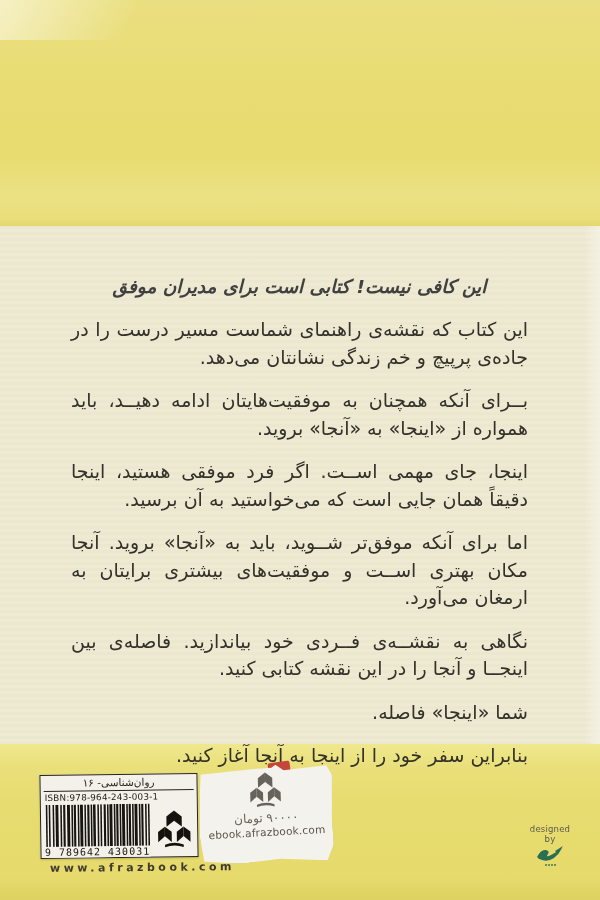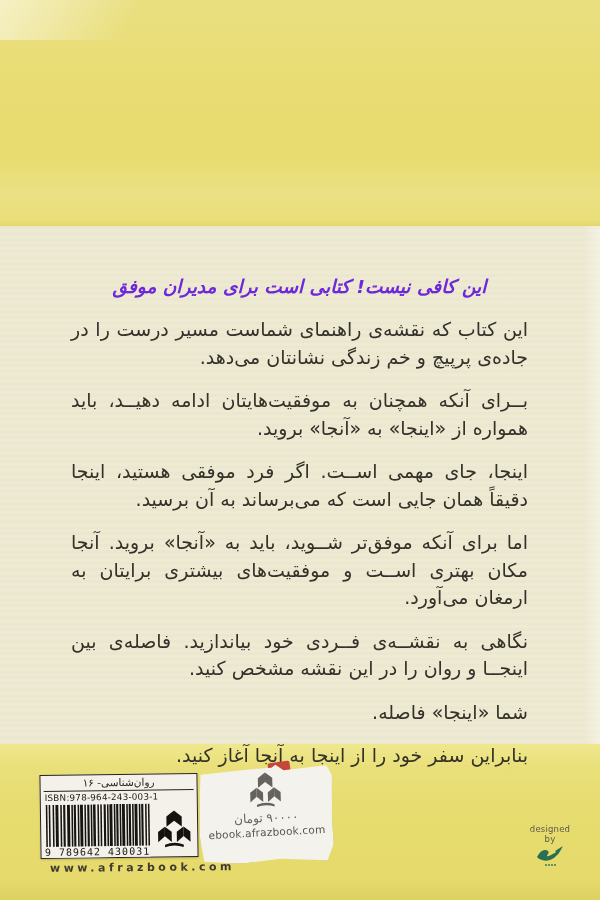--- a/index.html
+++ b/index.html
@@ -33,21 +33,21 @@
   
   .text-block{
     position:absolute;top:274px;right:56px;width:489px;
     direction:rtl;color:#33312a;
     font-size:19px;line-height:27.5px;
     text-align:justify;text-align-last:right;
   }
   .text-block p{margin:16px;}
   .title{
     margin:0 0 4px;font-size:18.5px;font-weight:bold;font-style:italic;
-    color:#6d28d9;text-align:left;text-align-last:center;line-height:26px;
+    color:#404040;text-align:left;text-align-last:center;line-height:26px;
   }
   .title em{font-style:italic;}
   
   .barcode-box{
     position:absolute;left:40px;top:774px;width:158px;height:84px;
     background:#f3f1ea;border:1.6px solid #26231e;box-sizing:border-box;
     transform:rotate(-0.8deg);
     display:flex;flex-direction:column;padding:1px 3px 2px;
     box-shadow:0 1px 2px rgba(100,90,30,.3);
   }
@@ -105,23 +105,23 @@
 
   <div class="band band-top"></div>
   <div class="band band-bottom"></div>
   <div class="cream-texture"></div>
   <div class="right-light"></div>
 
   <main class="text-block">
     <h1 class="title"><em>این کافی نیست!</em><span> کتابی است برای مدیران موفق</span></h1>
     <p>این کتاب که نقشه‌ی راهنمای شماست مسیر درست را در جاده‌ی پرپیچ و خم زندگی نشانتان می‌دهد.</p>
     <p>بــرای آنکه همچنان به موفقیت‌هایتان ادامه دهیــد، باید همواره از «اینجا» به «آنجا» بروید.</p>
-    <p>اینجا، جای مهمی اســت. اگر فرد موفقی هستید، اینجا دقیقاً همان جایی است که می‌برساند به آن برسید.</p>
+    <p>اینجا، جای مهمی اســت. اگر فرد موفقی هستید، اینجا دقیقاً همان جایی است که می‌خواستید به آن برسید.</p>
     <p>اما برای آنکه موفق‌تر شــوید، باید به «آنجا» بروید. آنجا مکان بهتری اســت و موفقیت‌های بیشتری برایتان به ارمغان می‌آورد.</p>
-    <p>نگاهی به نقشــه‌ی فــردی خود بیاندازید. فاصله‌ی بین اینجــا و روان را در این نقشه مشخص کنید.</p>
+    <p>نگاهی به نقشــه‌ی فــردی خود بیاندازید. فاصله‌ی بین اینجــا و آنجا را در این نقشه کتابی کنید.</p>
     <p>شما «اینجا» فاصله.</p>
     <p>بنابراین سفر خود را از اینجا به آنجا آغاز کنید.</p>
   </main>
 
   <div class="barcode-box">
     <div class="cat-row">روان‌شناسی- ۱۶</div>
     <div class="isbn-row">ISBN:978-964-243-003-1</div>
     <div class="bars-row">
       <div class="bars-wrap">
         <svg viewBox="0 0 110 42" preserveAspectRatio="none">

